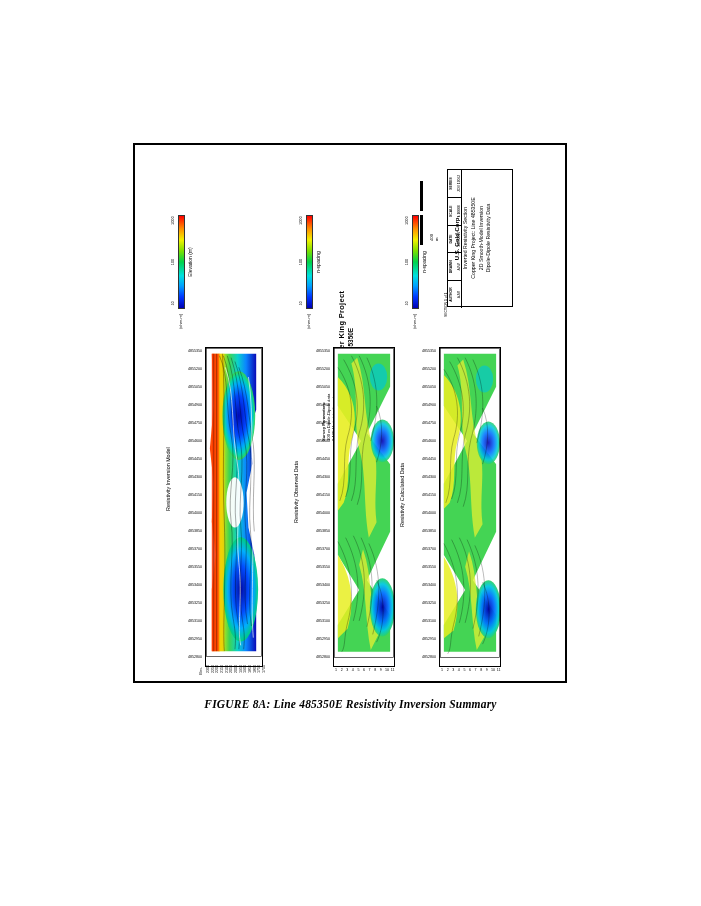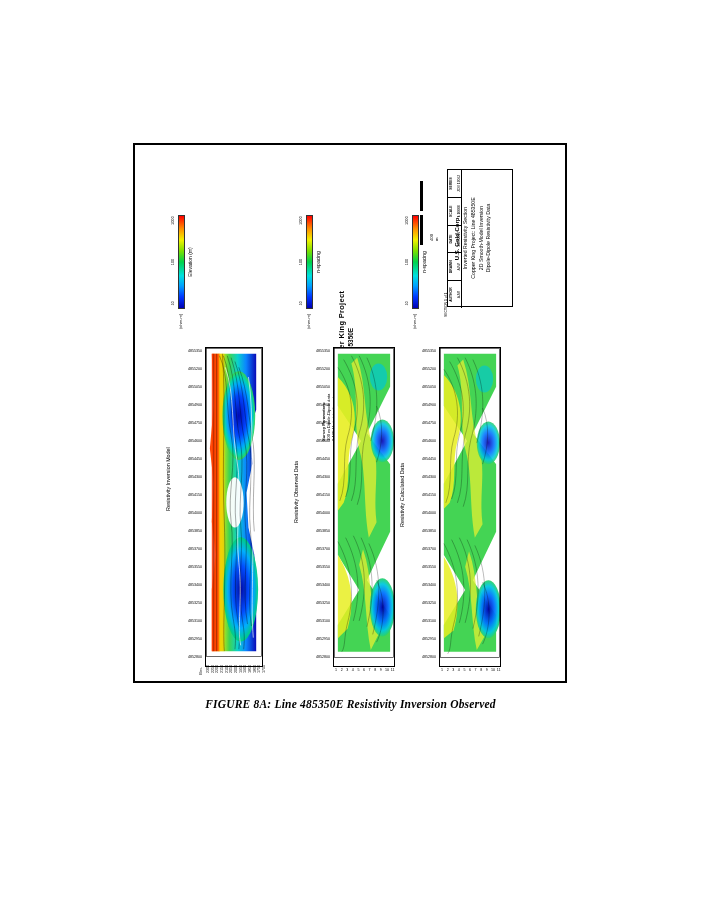--- a/index.html
+++ b/index.html
@@ -628,13 +628,13 @@
         <span style="left:68%;">8</span>
         <span style="left:77%;">9</span>
         <span style="left:87%;">10</span>
         <span style="left:96%;">11</span>
       </div>
     </div>
 
   </div>
 </div>
 
-<div class="figure-caption">FIGURE 8A: Line 485350E Resistivity Inversion Observed</div>
+<div class="figure-caption">FIGURE 8A: Line 485350E Resistivity Inversion Summary</div>
 
 </body></html>

